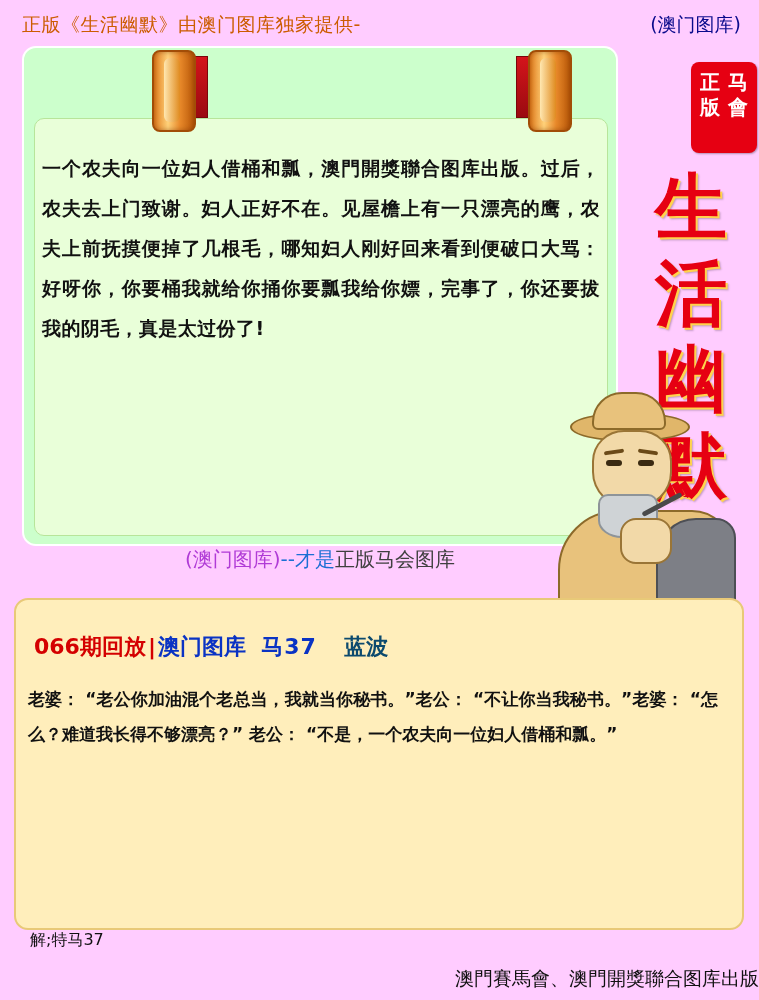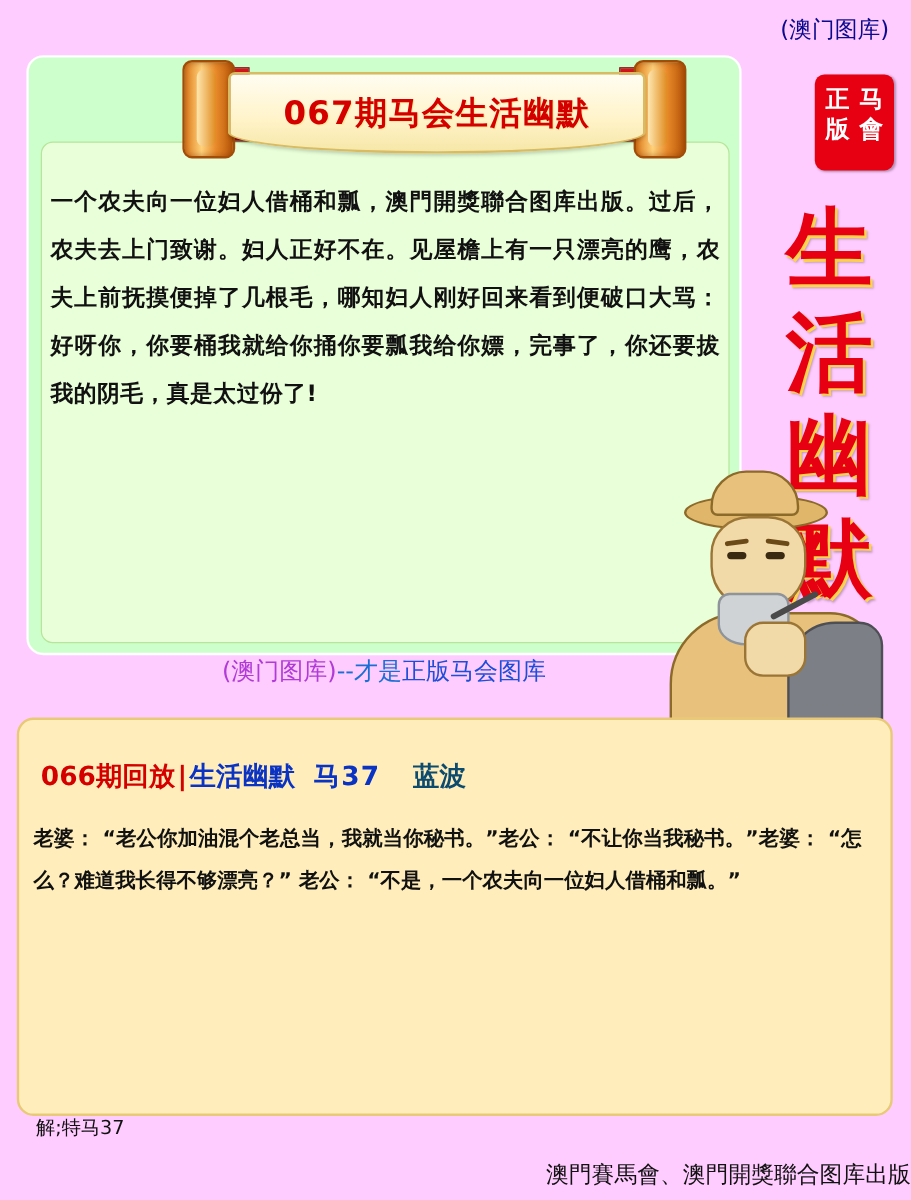--- a/index.html
+++ b/index.html
@@ -153,21 +153,21 @@
     left: 22px;
     top: 546px;
     width: 596px;
     text-align: center;
     font-size: 20px;
     font-family: "DejaVu Sans", sans-serif;
     white-space: nowrap;
   }
   .caption-a { color: #b03bd6; }
   .caption-b { color: #1a6fd4; }
-  .caption-c { color: #1d4ed8; text-align: right; }
+  .caption-c { color: #404040; text-align: right; }
 
   
   .yellow-panel {
     position: absolute;
     left: 14px;
     top: 598px;
     width: 730px;
     height: 332px;
     background: #ffeebb;
     border: 2px solid #e8c978;
@@ -220,24 +220,24 @@
     text-align: right;
     font-size: 19px;
     color: #111111;
     font-family: "DejaVu Sans", sans-serif;
     white-space: nowrap;
   }
 
   
   .stamp {
     position: absolute;
-    right: 14px;
+    right: 2px;
     top: 62px;
     width: 66px;
-    height: 80px;
+    height: 91px;
     background: #e60012;
     border-radius: 8px;
     box-shadow: 1px 1px 2px rgba(0,0,0,0.3);
     text-decoration: underline;
   }
   .stamp-col {
     position: absolute;
     top: 8px;
     width: 30px;
     font-size: 20px;
@@ -374,35 +374,33 @@
     height: 5px;
     background: #4a4a4a;
     transform: rotate(-28deg);
     border-radius: 3px;
   }
 </style>
 </head>
 <body>
 
 <div class="top-bar">
+  <div class="top-left-text">正版《生活幽默》由澳门图库独家提供-</div>
   <div class="top-right-text">(澳门图库)</div>
 </div>
 
 <div class="green-panel">
   <div class="green-inner"></div>
 </div>
 
 <div class="scroll-banner">
   <div class="scroll-flag l1"></div>
   <div class="scroll-flag r1"></div>
   <div class="scroll-roll left"></div>
   <div class="scroll-roll right"></div>
-  <div class="scroll-body">
-    <div class="scroll-title">067期马会生活幽默</div>
-  </div>
 </div>
 
 <div class="joke-text">一个农夫向一位妇人借桶和瓢，澳門開獎聯合图库出版。过后，农夫去上门致谢。妇人正好不在。见屋檐上有一只漂亮的鹰，农夫上前抚摸便掉了几根毛，哪知妇人刚好回来看到便破口大骂：好呀你，你要桶我就给你捅你要瓢我给你嫖，完事了，你还要拔我的阴毛，真是太过份了!</div>
 
 <div class="caption-line">
   <span class="caption-a">(澳门图库)</span><span class="caption-b">--才是</span><span class="caption-c">正版马会图库</span>
 </div>
 
 <div class="stamp">
   <div class="stamp-col c1">正版</div>
@@ -428,20 +426,20 @@
     <div class="eye r"></div>
   </div>
   <div class="beard"></div>
   <div class="pipe"></div>
   <div class="hand"></div>
 </div>
 
 <div class="yellow-panel"></div>
 
 <div class="replay-line">
-  <span class="replay-red">066期回放</span><span class="replay-sep">|</span><span class="replay-blue">生活幽默</span>&nbsp;&nbsp;<span class="replay-num">马37</span>&nbsp;&nbsp;<span class="replay-wave">蓝波</span>
+  <span class="replay-red">066期回放</span><span class="replay-sep">|</span><span class="replay-blue">澳门图库</span>&nbsp;&nbsp;<span class="replay-num">马37</span>&nbsp;&nbsp;<span class="replay-wave">蓝波</span>
 </div>
 
 <div class="replay-body">老婆： “老公你加油混个老总当，我就当你秘书。”老公： “不让你当我秘书。”老婆： “怎么？难道我长得不够漂亮？” 老公： “不是，一个农夫向一位妇人借桶和瓢。”</div>
 
 <div class="answer-line">解;特马37</div>
 
 <div class="footer-line">澳門賽馬會、澳門開獎聯合图库出版</div>
 
 </body></html>

